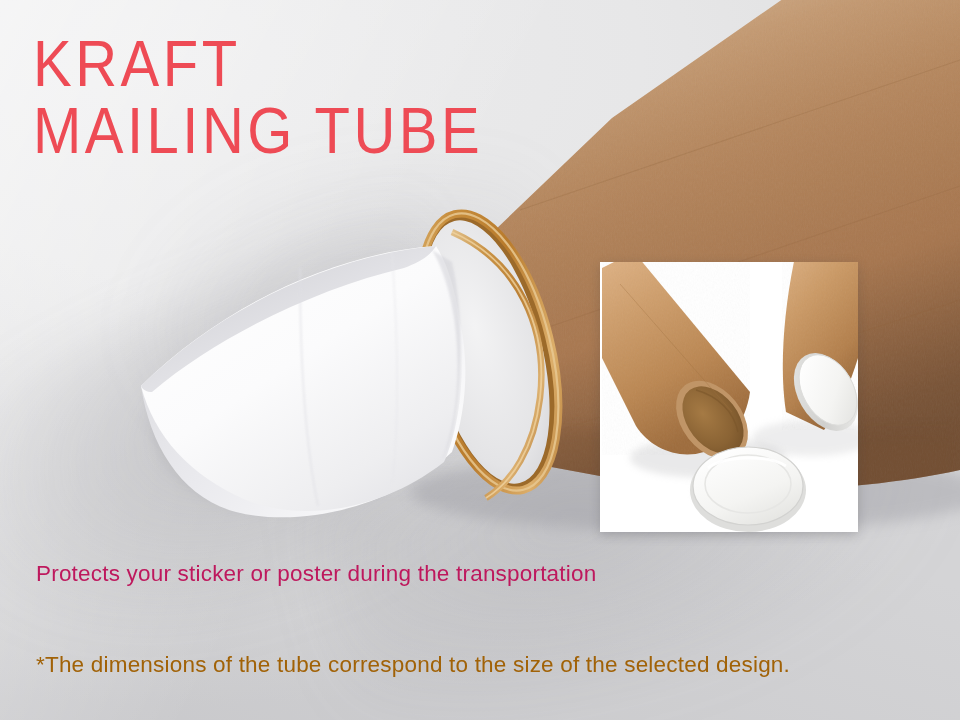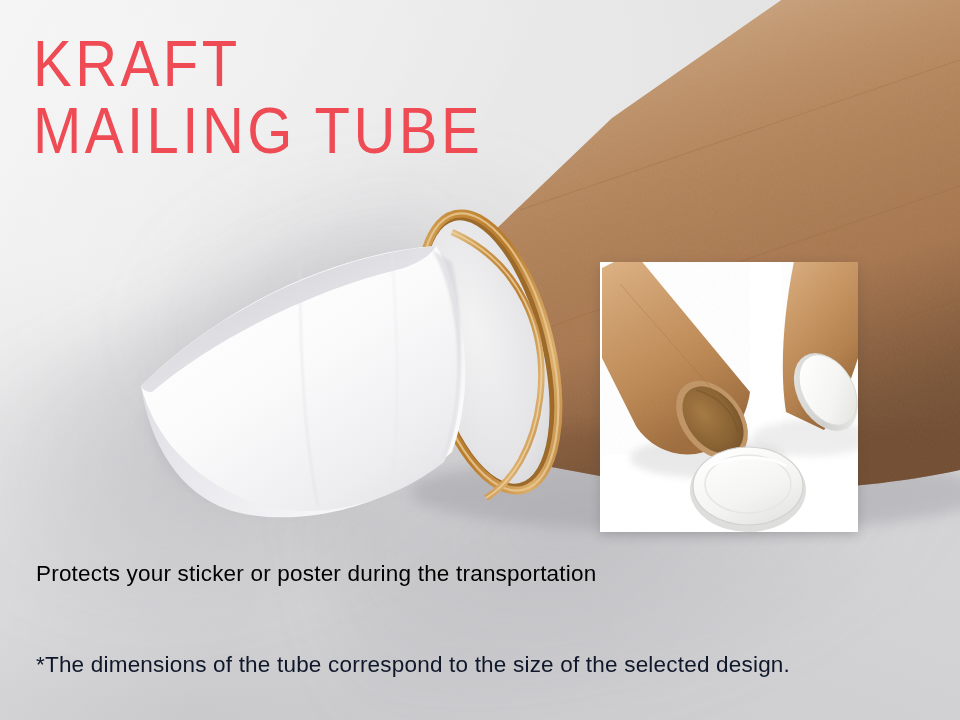--- a/index.html
+++ b/index.html
@@ -83,36 +83,36 @@
     transform-origin: left top;
     white-space: nowrap;
   }
   .headline .line + .line { margin-top: 10px; }
 
   
   .copy {
     position: absolute;
     left: 36px;
     top: 558px;
-    color: #000000;
+    color: #be185d;
     font-family: "Liberation Sans", sans-serif;
     font-weight: 400;
   }
   .copy .para {
     display: block;
     font-size: 22.5px;
     line-height: 1.38;
     letter-spacing: 0.2px;
     white-space: nowrap;
   }
   .footnote {
     position: absolute;
     left: 36px;
     top: 652px;
-    color: #0f172a;
+    color: #a16207;
     font-family: "Liberation Sans", sans-serif;
     font-size: 22.5px;
     letter-spacing: 0.2px;
     white-space: nowrap;
   }
 
   
   .inset {
     position: absolute;
     left: 600px;

